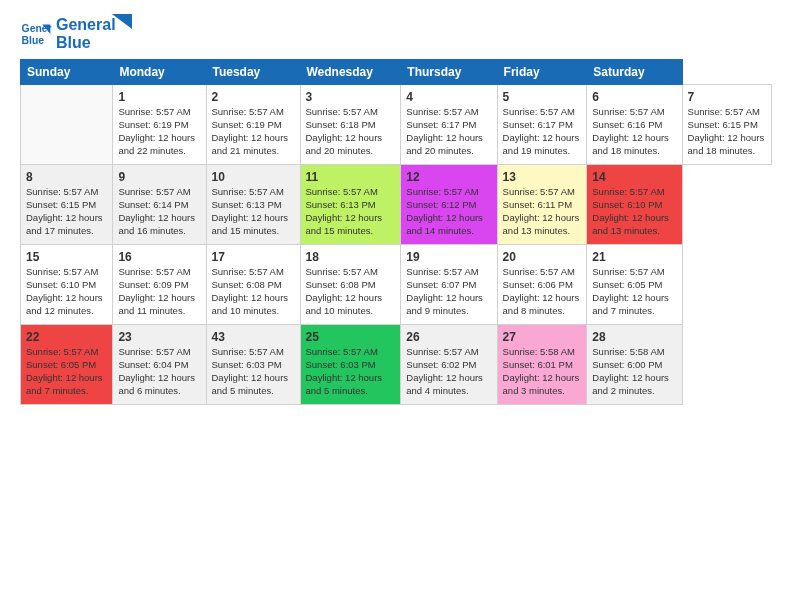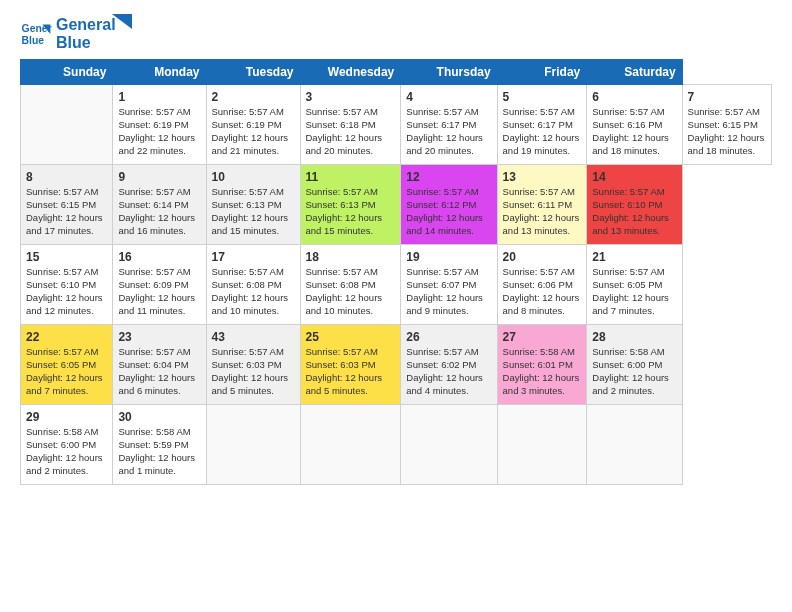--- a/index.html
+++ b/index.html
@@ -44,21 +44,21 @@
       color: #555;
     }
     .calendar {
       width: 100%;
       border-collapse: collapse;
       font-size: 10px;
     }
     .calendar th {
       background-color: #1a6bb5;
       color: #fff;
-      text-align: right;
+      text-align: left;
       padding: 5px 6px;
       font-size: 12px;
       font-weight: bold;
       border: 1px solid #1a6bb5;
     }
     .calendar td {
       border: 1px solid #d0d0d0;
       vertical-align: top;
       padding: 4px 5px;
       width: 113px;
@@ -144,32 +144,23 @@
         <tr>
           <td><span class="day-num">15</span>Sunrise: 5:57 AM<br>Sunset: 6:10 PM<br>Daylight: 12 hours and 12 minutes.</td>
           <td><span class="day-num">16</span>Sunrise: 5:57 AM<br>Sunset: 6:09 PM<br>Daylight: 12 hours and 11 minutes.</td>
           <td><span class="day-num">17</span>Sunrise: 5:57 AM<br>Sunset: 6:08 PM<br>Daylight: 12 hours and 10 minutes.</td>
           <td><span class="day-num">18</span>Sunrise: 5:57 AM<br>Sunset: 6:08 PM<br>Daylight: 12 hours and 10 minutes.</td>
           <td><span class="day-num">19</span>Sunrise: 5:57 AM<br>Sunset: 6:07 PM<br>Daylight: 12 hours and 9 minutes.</td>
           <td><span class="day-num">20</span>Sunrise: 5:57 AM<br>Sunset: 6:06 PM<br>Daylight: 12 hours and 8 minutes.</td>
           <td><span class="day-num">21</span>Sunrise: 5:57 AM<br>Sunset: 6:05 PM<br>Daylight: 12 hours and 7 minutes.</td>
         </tr>
         <tr>
-          <td style="background: #fde047;"><span class="day-num">22</span>Sunrise: 5:57 AM<br>Sunset: 6:05 PM<br>Daylight: 12 hours and 7 minutes.</td>
+          <td style="background: #ef4444;"><span class="day-num">22</span>Sunrise: 5:57 AM<br>Sunset: 6:05 PM<br>Daylight: 12 hours and 7 minutes.</td>
           <td style="background: rgb(240, 240, 240);"><span class="day-num">23</span>Sunrise: 5:57 AM<br>Sunset: 6:04 PM<br>Daylight: 12 hours and 6 minutes.</td>
           <td style="background: rgb(240, 240, 240);"><span class="day-num">43</span>Sunrise: 5:57 AM<br>Sunset: 6:03 PM<br>Daylight: 12 hours and 5 minutes.</td>
-          <td style="background: #fde047;"><span class="day-num">25</span>Sunrise: 5:57 AM<br>Sunset: 6:03 PM<br>Daylight: 12 hours and 5 minutes.</td>
+          <td style="background: #22c55e;"><span class="day-num">25</span>Sunrise: 5:57 AM<br>Sunset: 6:03 PM<br>Daylight: 12 hours and 5 minutes.</td>
           <td style="background: rgb(240, 240, 240); margin-left: 20px;"><span class="day-num">26</span>Sunrise: 5:57 AM<br>Sunset: 6:02 PM<br>Daylight: 12 hours and 4 minutes.</td>
           <td style="background: #f9a8d4; margin-top: 24px;"><span class="day-num">27</span>Sunrise: 5:58 AM<br>Sunset: 6:01 PM<br>Daylight: 12 hours and 3 minutes.</td>
           <td style="background: rgb(240, 240, 240);"><span class="day-num">28</span>Sunrise: 5:58 AM<br>Sunset: 6:00 PM<br>Daylight: 12 hours and 2 minutes.</td>
-        </tr>
-        <tr>
-          <td><span class="day-num">29</span>Sunrise: 5:58 AM<br>Sunset: 6:00 PM<br>Daylight: 12 hours and 2 minutes.</td>
-          <td><span class="day-num">30</span>Sunrise: 5:58 AM<br>Sunset: 5:59 PM<br>Daylight: 12 hours and 1 minute.</td>
-          <td class="empty-cell"></td>
-          <td class="empty-cell"></td>
-          <td class="empty-cell"></td>
-          <td class="empty-cell"></td>
-          <td class="empty-cell"></td>
         </tr>
       </tbody>
   </table>
 </div>
 
 </body></html>

